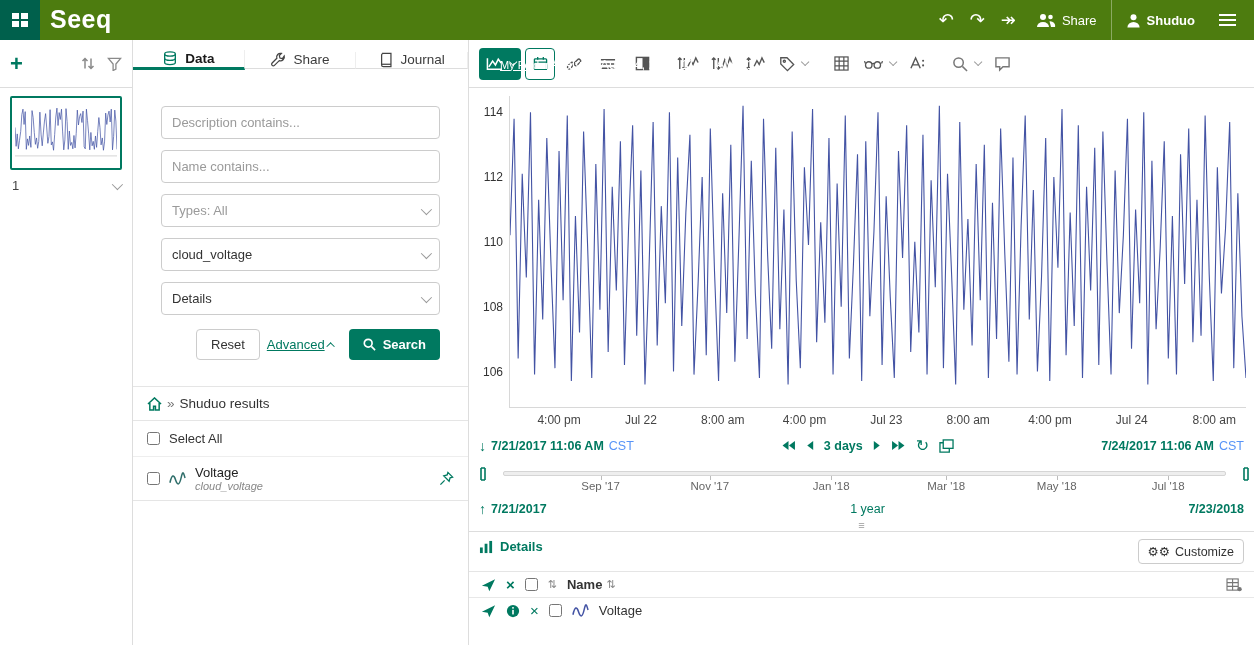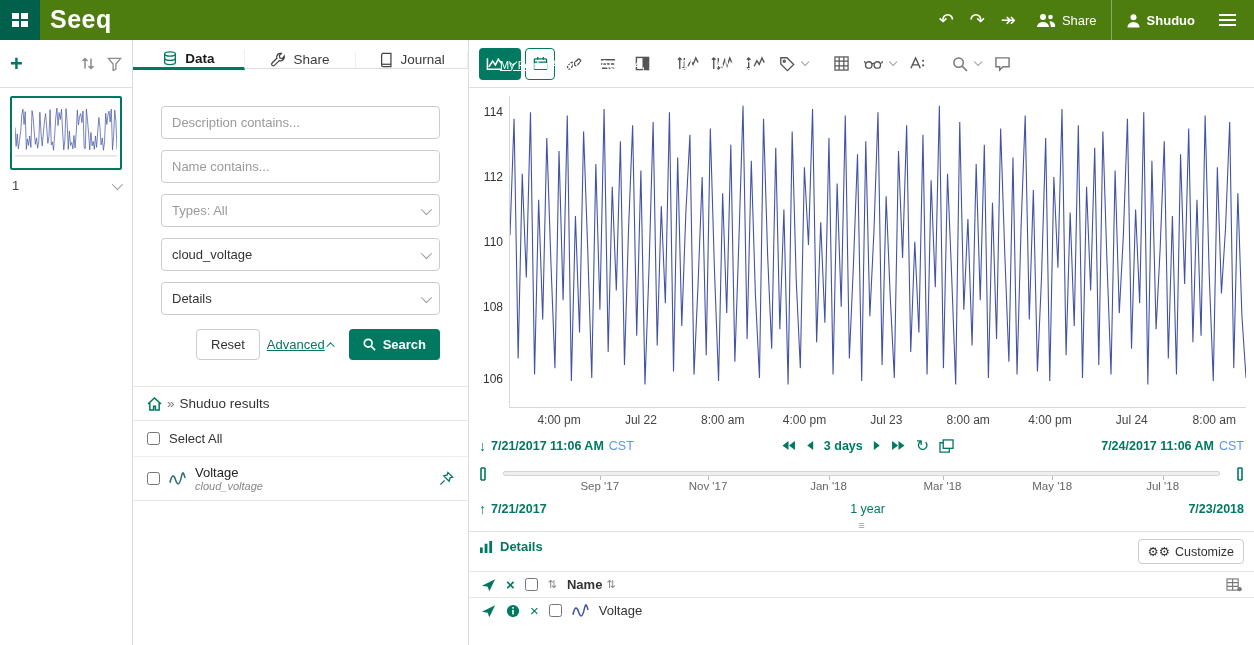--- a/index.html
+++ b/index.html
@@ -76,21 +76,21 @@
   .plot svg { width:100%; height:100%; display:block; }
   .x-axis { position:relative; height:22px; }
   .xtick { position:absolute; top:5px; transform:translateX(-50%); font-size:12px; color:#444; white-space:nowrap; }
 
   .range-row { display:flex; align-items:center; padding:6px 10px 4px 10px; color:#007960; font-size:12.5px; }
   .range-left, .range-right { display:flex; align-items:center; gap:5px; }
   .range-center { flex:1; display:flex; align-items:center; justify-content:center; gap:10px; }
   .rc-ic { cursor:pointer; color:#007960; display:flex; align-items:center; font-size:14px; }
   .tz { color:#3b82f6; opacity:.85; }
 
-  .timeline { display:flex; align-items:flex-start; padding:8px 10px 0 10px; }
+  .timeline { display:flex; align-items:flex-start; padding:8px 4px 0 10px; }
   .tl-handle { cursor:pointer; margin-top:0px; }
   .tl-track-wrap { flex:1; position:relative; height:34px; margin:0 8px; }
   .tl-track { position:absolute; left:0; right:0; top:4px; height:5px; background:#eee; border:1px solid #d5d5d5; border-radius:2px; cursor:pointer; }
   .tl-tick { position:absolute; top:13px; transform:translateX(-50%); font-size:11.5px; color:#666; }
   .tl-tickmark { position:absolute; top:9px; width:1px; height:4px; background:#bbb; }
   .timeline-row2 { display:flex; align-items:center; padding:0 10px 2px 10px; color:#007960; font-size:12.5px; }
   .timeline-row2 .mid { flex:1; text-align:center; }
 
   .grip { height:12px; display:flex; align-items:center; justify-content:center; color:#999; font-size:11px; cursor:row-resize; }
 
@@ -408,21 +408,21 @@
         </div>
         <div class="tbtn">
           <svg class="ic" width="17" height="16" viewBox="0 0 18 17">
               <path d="M2 2 h14 v9.5 H9.5 l-3.5 3.5 v-3.5 H2 z" fill="none" stroke="#777" stroke-width="1.5"></path>
             </svg>
         </div>
       </div>
 
       <div class="trend-wrap">
         <div class="y-axis" id="y-axis">
-            <div class="ytick" style="top: 276px;">106</div>
+            <div class="ytick" style="top: 269px;">106</div>
             <div class="ytick" style="top: 204.25px;">108</div>
             <div class="ytick" style="top: 139.25px;">110</div>
             <div class="ytick" style="top: 74.25px;">112</div>
             <div class="ytick" style="top: 9.25px;">114</div>
           </div>
         <div class="plot-col">
           <div class="plot">
             <svg viewBox="0 0 740 312" preserveAspectRatio="none">
               <polyline id="trend-line" fill="none" stroke-width="1.1" points="0.0,139.8 4.1,22.8 8.2,263.3 12.3,78.0 16.4,182.0 20.6,16.3 24.7,279.5 28.8,104.0 32.9,224.3 37.0,42.2 41.1,165.7 45.2,273.0 49.3,55.3 53.4,204.8 57.6,19.5 61.7,286.0 65.8,120.3 69.9,237.3 74.0,35.7 78.1,152.8 82.2,282.8 86.3,68.2 90.4,214.5 94.6,13.0 98.7,256.8 102.8,91.0 106.9,195.0 111.0,45.5 115.1,269.8 119.2,133.2 123.3,29.3 127.4,240.5 131.6,74.7 135.7,289.3 139.8,172.3 143.9,26.0 148.0,250.3 152.1,110.5 156.2,208.0 160.3,16.3 164.4,276.3 168.6,61.8 172.7,230.7 176.8,117.0 180.9,39.0 185.0,279.5 189.1,188.5 193.2,81.3 197.3,260.0 201.4,32.5 205.6,175.5 209.7,286.0 213.8,97.5 217.9,217.8 222.0,48.8 226.1,266.5 230.2,143.0 234.3,9.7 238.4,243.8 242.6,65.0 246.7,198.2 250.8,282.8 254.9,22.8 259.0,159.3 263.1,253.5 267.2,52.0 271.3,234.0 275.4,113.8 279.6,289.3 283.7,35.7 287.8,185.3 291.9,273.0 296.0,71.5 300.1,149.5 304.2,13.0 308.3,247.0 312.4,126.8 316.6,227.5 320.7,42.2 324.8,279.5 328.9,87.8 333.0,211.3 337.1,19.5 341.2,263.3 345.3,169.0 349.4,58.5 353.6,286.0 357.7,45.5 361.8,221.0 365.9,136.5 370.0,16.3 374.1,269.8 378.2,100.7 382.3,201.5 386.4,282.8 390.6,55.3 394.7,162.5 398.8,29.3 402.9,256.8 407.0,146.3 411.1,237.3 415.2,39.0 419.3,279.5 423.4,84.5 427.6,191.8 431.7,9.7 435.8,273.0 439.9,78.0 444.0,178.8 448.1,289.3 452.2,26.0 456.3,214.5 460.4,123.5 464.6,250.3 468.7,68.2 472.8,204.8 476.9,48.8 481.0,282.8 485.1,107.2 489.2,243.8 493.3,32.5 497.4,156.0 501.6,266.5 505.7,61.8 509.8,279.5 513.9,130.0 518.0,19.5 522.1,224.3 526.2,94.3 530.3,276.3 534.4,182.0 538.6,42.2 542.7,286.0 546.8,81.3 550.9,172.3 555.0,13.0 559.1,260.0 563.2,117.0 567.3,230.7 571.4,29.3 575.6,282.8 579.7,91.0 583.8,195.0 587.9,52.0 592.0,269.8 596.1,35.7 600.2,165.7 604.3,279.5 608.4,74.7 612.6,217.8 616.7,139.8 620.8,22.8 624.9,253.5 629.0,113.8 633.1,208.0 637.2,16.3 641.3,289.3 645.4,65.0 649.6,234.0 653.7,152.8 657.8,45.5 661.9,263.3 666.0,120.3 670.1,279.5 674.2,58.5 678.3,188.5 682.4,32.5 686.6,247.0 690.7,104.0 694.8,240.5 698.9,19.5 703.0,178.8 707.1,286.0 711.2,71.5 715.3,198.2 719.4,133.2 723.6,26.0 727.7,273.0 731.8,97.5 735.9,221.0 740.0,282.8" stroke="#4353a4"></polyline>
             </svg>

